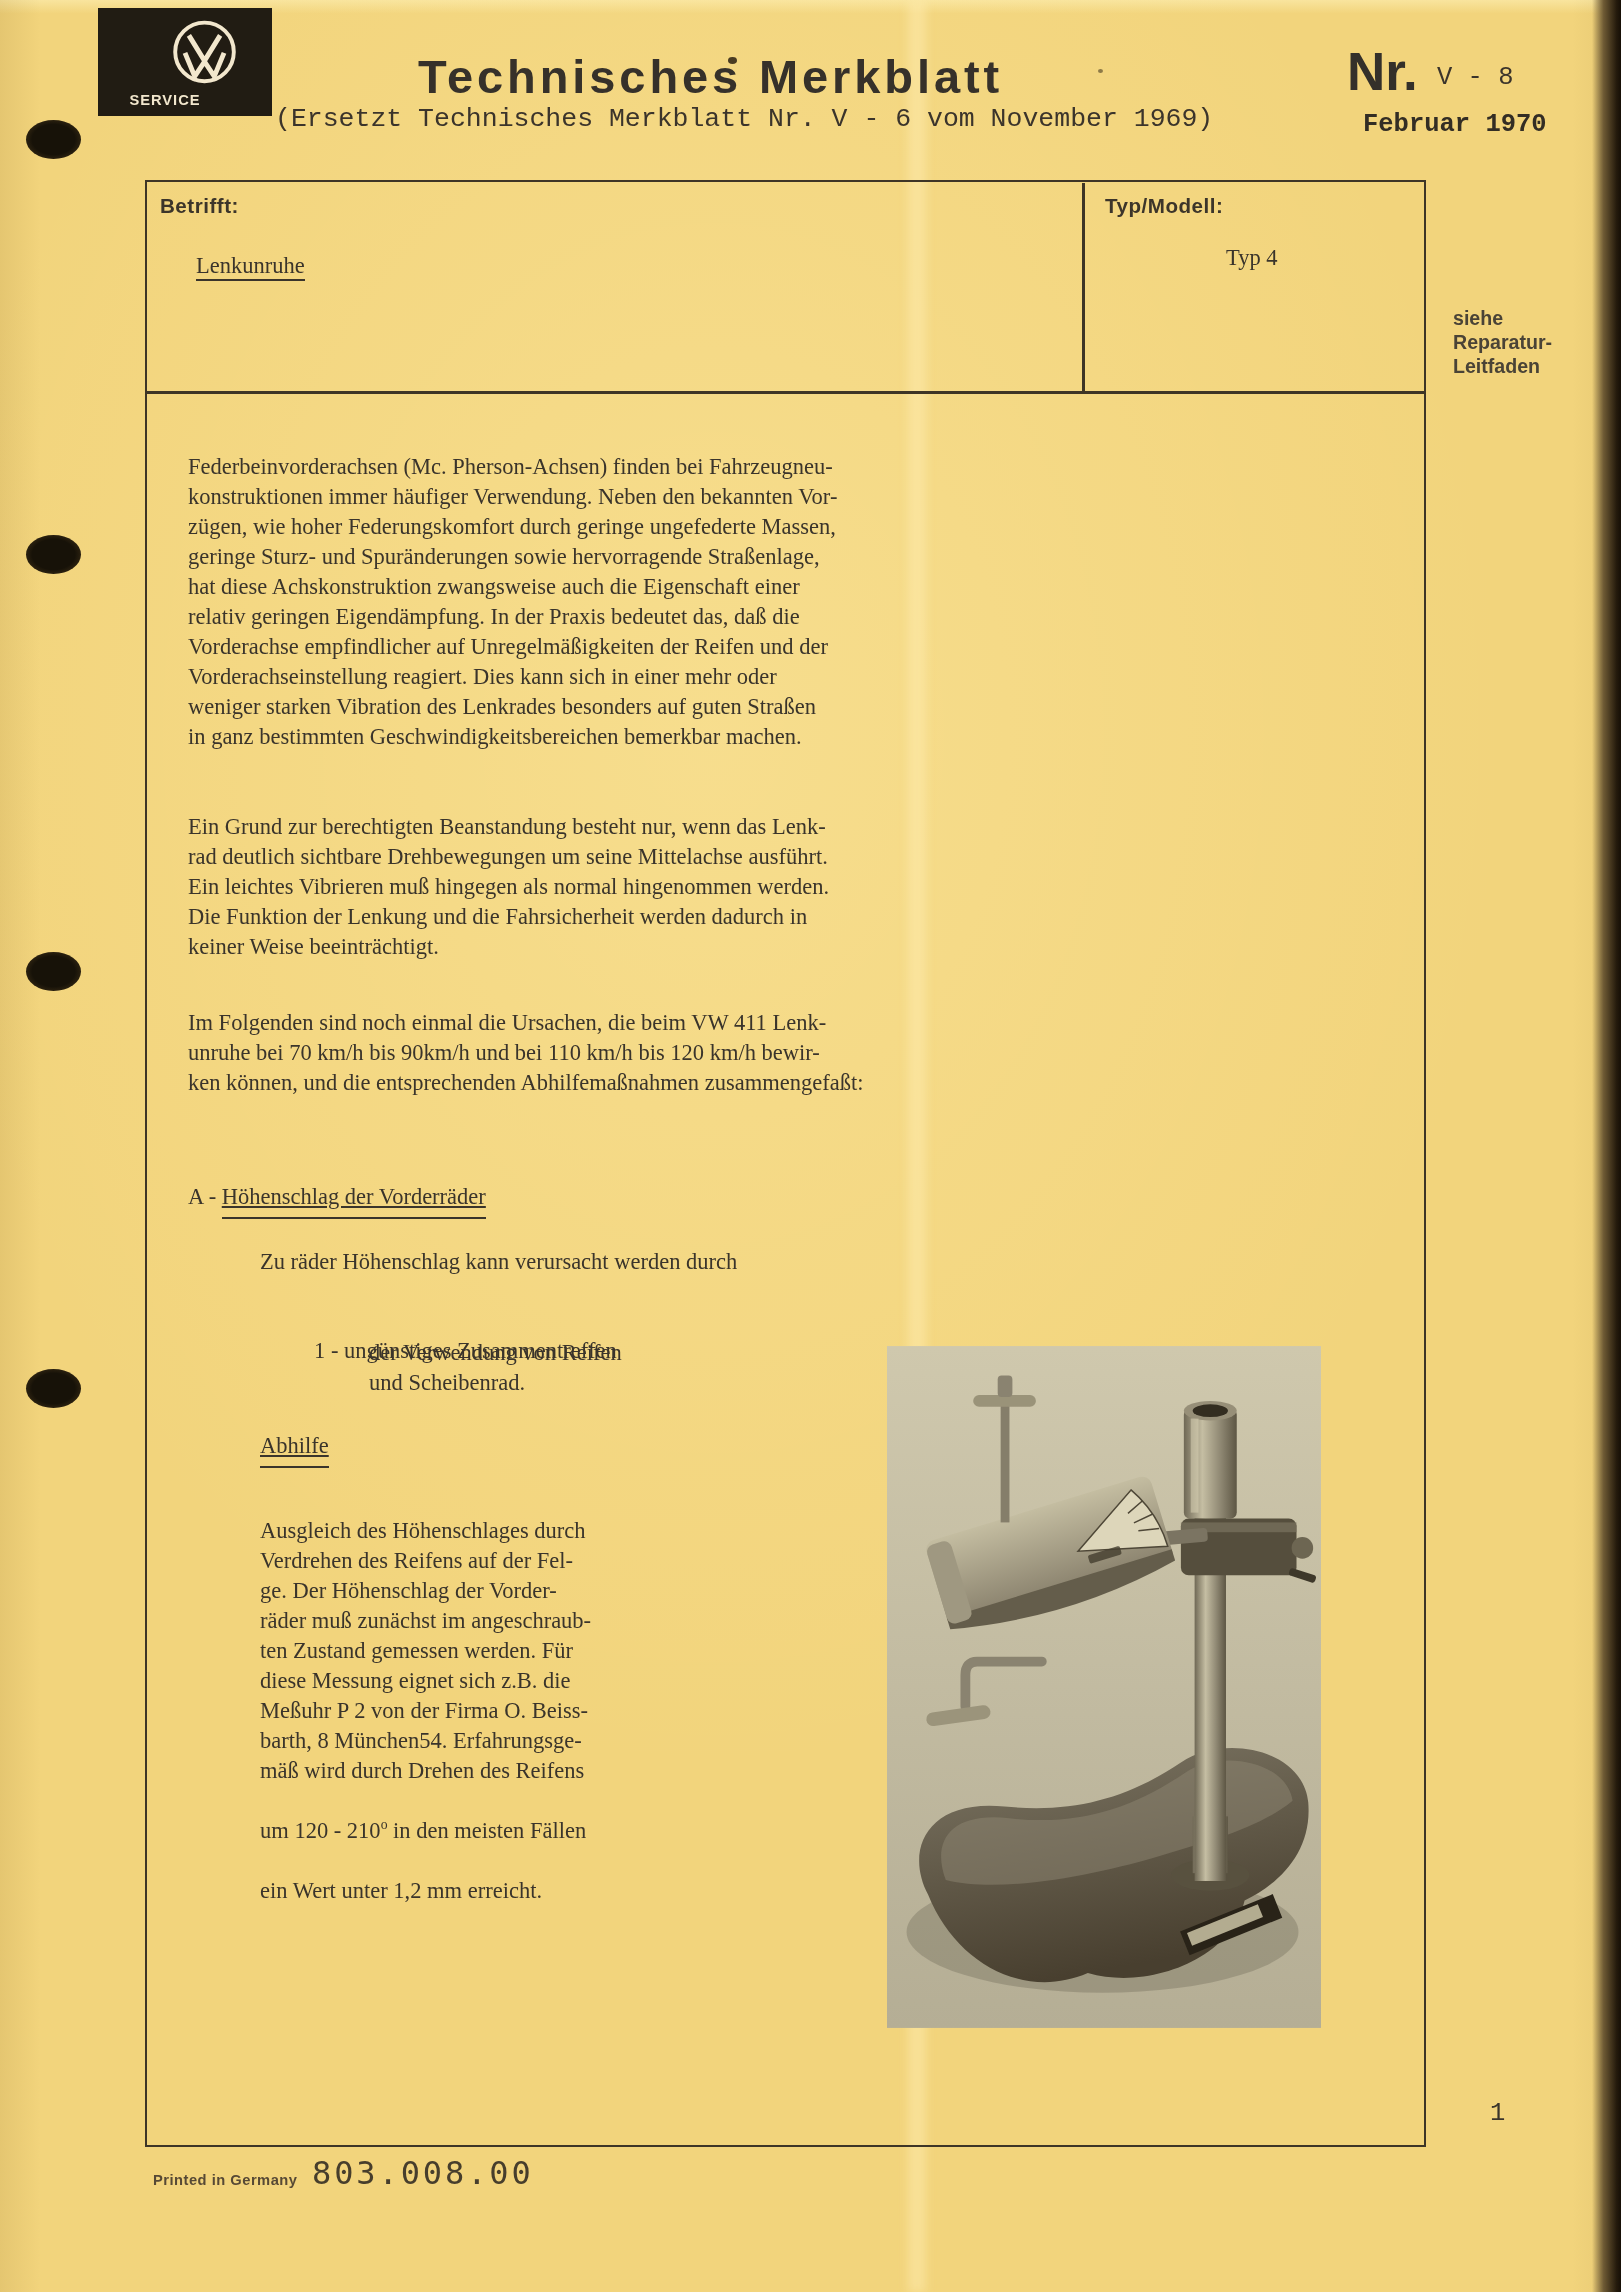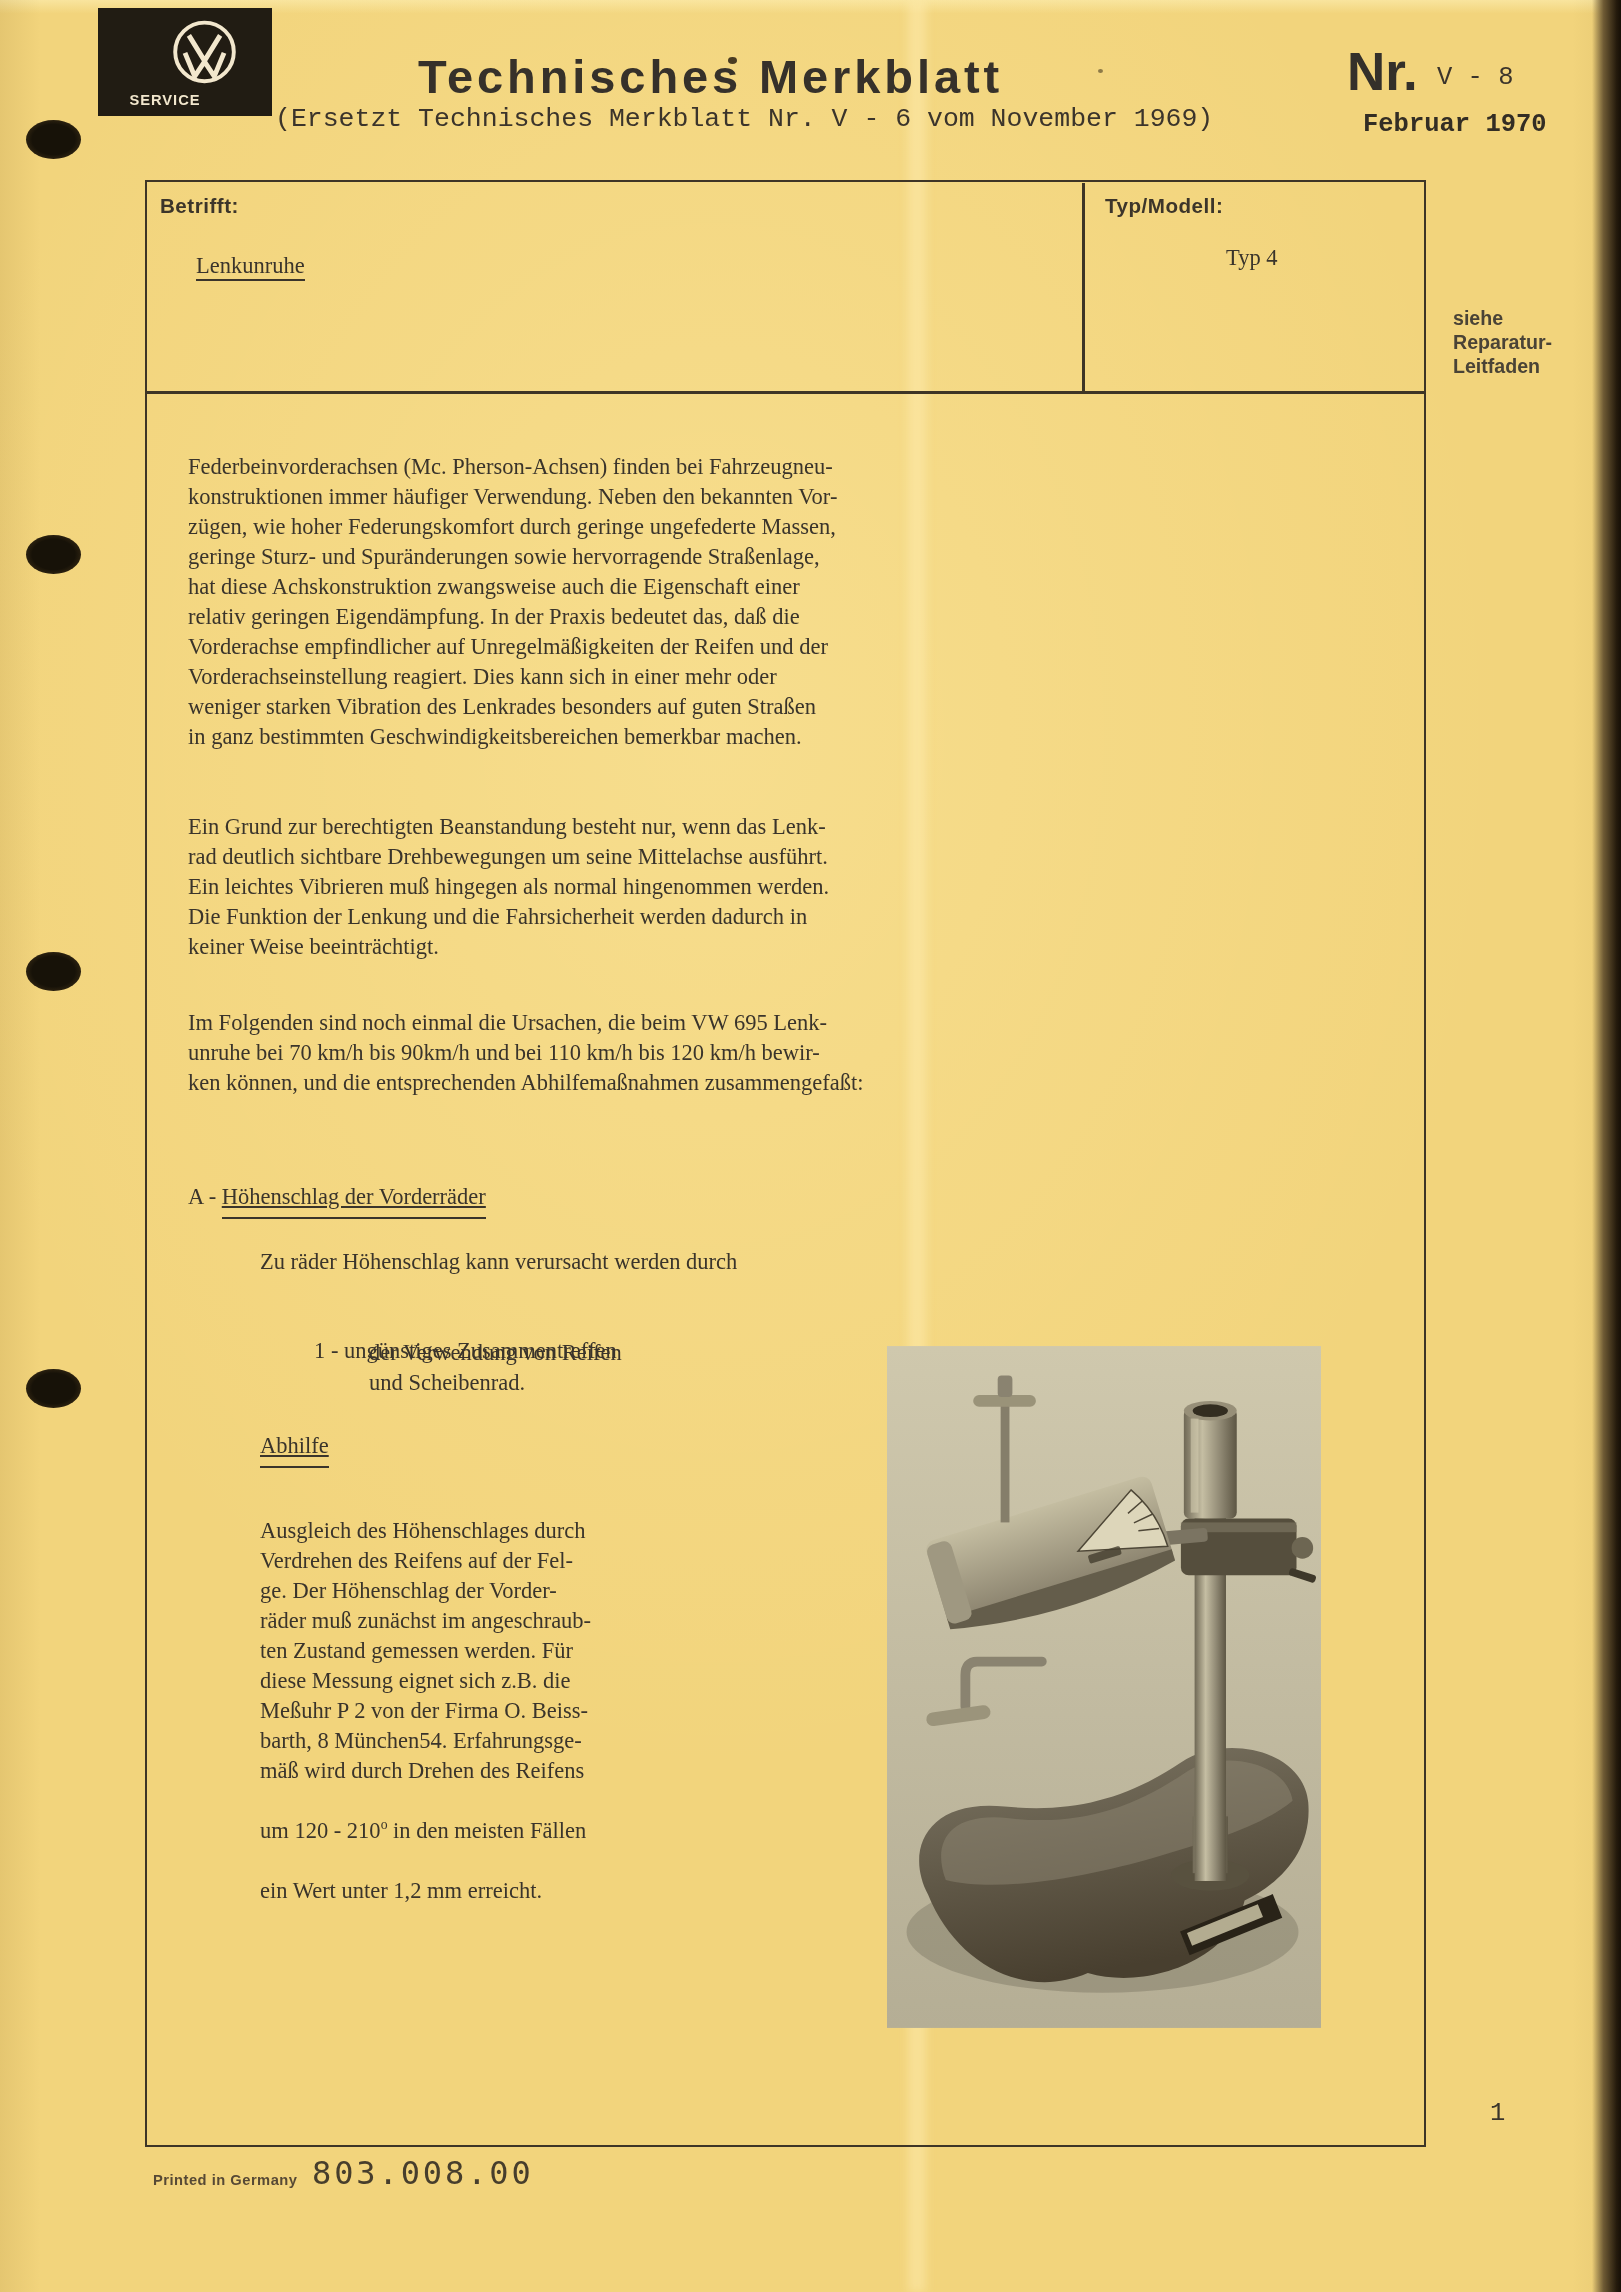--- a/index.html
+++ b/index.html
@@ -97,21 +97,21 @@
 relativ geringen Eigendämpfung. In der Praxis bedeutet das, daß die
 Vorderachse empfindlicher auf Unregelmäßigkeiten der Reifen und der
 Vorderachseinstellung reagiert. Dies kann sich in einer mehr oder
 weniger starken Vibration des Lenkrades besonders auf guten Straßen
 in ganz bestimmten Geschwindigkeitsbereichen bemerkbar machen.</div>
   <div class="tw" style="left:188px;top:812px;">Ein Grund zur berechtigten Beanstandung besteht nur, wenn das Lenk-
 rad deutlich sichtbare Drehbewegungen um seine Mittelachse ausführt.
 Ein leichtes Vibrieren muß hingegen als normal hingenommen werden.
 Die Funktion der Lenkung und die Fahrsicherheit werden dadurch in
 keiner Weise beeinträchtigt.</div>
-  <div class="tw" style="left:188px;top:1008px;">Im Folgenden sind noch einmal die Ursachen, die beim VW 695 Lenk-
+  <div class="tw" style="left:188px;top:1008px;">Im Folgenden sind noch einmal die Ursachen, die beim VW 411 Lenk-
 unruhe bei 70 km/h bis 90km/h und bei 110 km/h bis 120 km/h bewir-
 ken können, und die entsprechenden Abhilfemaßnahmen zusammengefaßt:</div>
 
   <div class="tw" style="left:188px;top:1182px;"><span>A - </span><span class="u2">Höhenschlag der Vorderräder</span></div>
   <div class="tw" style="left:260px;top:1247px;">Zu räder Höhenschlag kann verursacht werden durch</div>
 
   <div class="tw" style="left:314px;top:1308px;margin-top:28px;">1 - ungünstiges Zusammentreffen</div>
   <div class="tw" style="left:369px;top:1338px;">der Verwendung von Reifen</div>
   <div class="tw" style="left:369px;top:1368px;">und Scheibenrad.</div>
 

